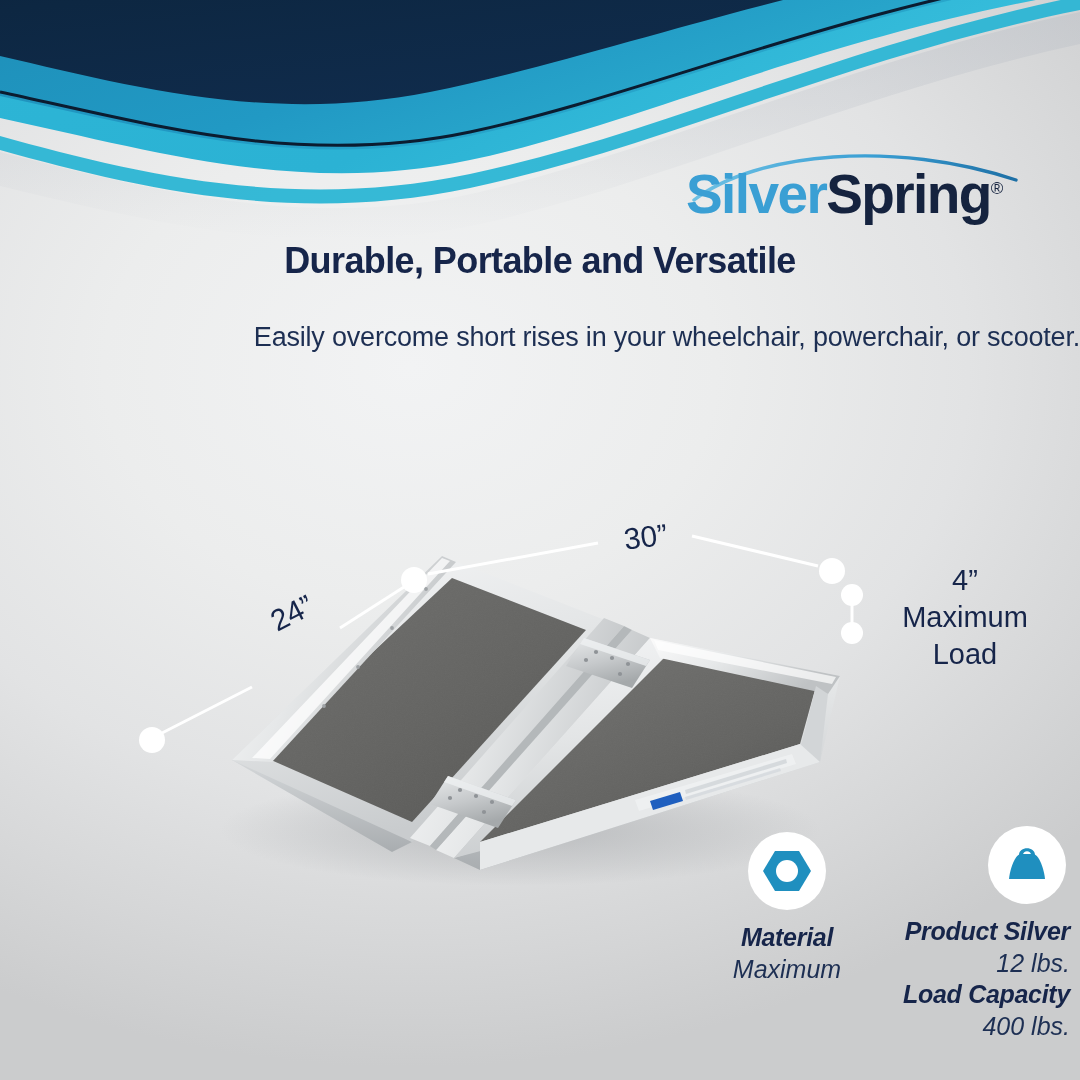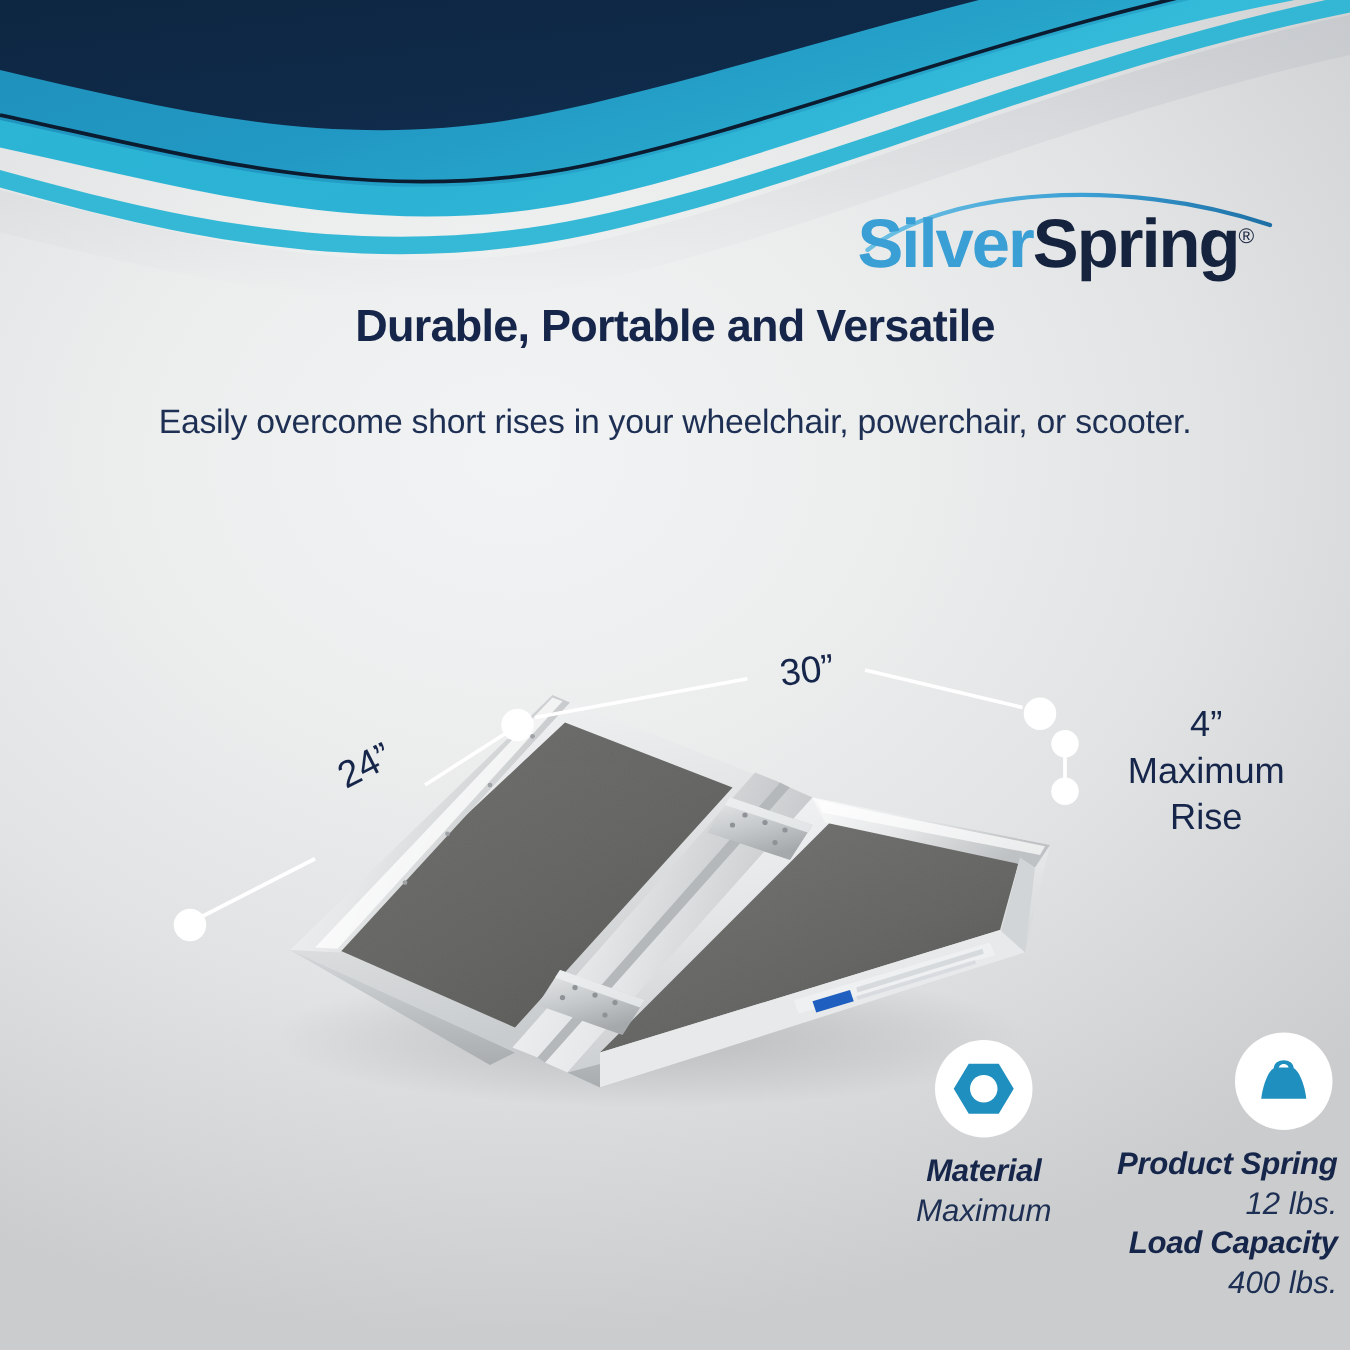--- a/index.html
+++ b/index.html
@@ -79,21 +79,21 @@
     font-size: 36px;
     font-weight: bold;
     color: #16254a;
     letter-spacing: -0.6px;
   }
   .subhead {
     position: absolute;
     left: 0;
     top: 322px;
     width: 1080px;
-    text-align: center;
+    text-align: right;
     font-size: 27px;
     color: #1d2f53;
     letter-spacing: -0.2px;
   }
 
   
   .product {
     position: absolute;
     left: 180px;
     top: 470px;
@@ -361,21 +361,21 @@
     <line x1="852" y1="158" x2="852" y2="190" stroke="#ffffff" stroke-width="3"></line>
     <circle cx="852" cy="155" r="11" fill="#ffffff"></circle>
     <circle cx="852" cy="193" r="11" fill="#ffffff"></circle>
   </svg>
 
   <div class="dim-label dim-24">24”</div>
   <div class="dim-label dim-30">30”</div>
   <div class="dim-label dim-rise">
     <span>4”</span><br>
     <span>Maximum</span><br>
-    <span>Rise</span>
+    <span>Load</span>
   </div>
 
   <div class="spec spec-material">
     <div class="spec-icon">
       <svg viewBox="0 0 60 60" width="60" height="60">
         <polygon points="18,10 42,10 54,30 42,50 18,50 6,30" fill="#1f8fbf"></polygon>
         <circle cx="30" cy="30" r="11" fill="#ffffff"></circle>
       </svg>
     </div>
     <div class="spec-text">
@@ -385,20 +385,20 @@
   </div>
 
   <div class="spec spec-weight">
     <div class="spec-icon">
       <svg viewBox="0 0 60 60" width="60" height="60">
         <path d="M22 20 C22 11, 38 11, 38 20 L34 20 C34 15, 26 15, 26 20 Z" fill="#1f8fbf"></path>
         <path d="M24 19 L36 19 C42 19, 47 34, 48 44 L12 44 C13 34, 18 19, 24 19 Z" fill="#1f8fbf"></path>
       </svg>
     </div>
     <div class="spec-text">
-      <div class="spec-title">Product Spring</div>
+      <div class="spec-title">Product Silver</div>
       <div class="spec-value">12 lbs.</div>
       <div class="spec-title">Load Capacity</div>
       <div class="spec-value">400 lbs.</div>
     </div>
   </div>
 
 </div>
 
 </body></html>

